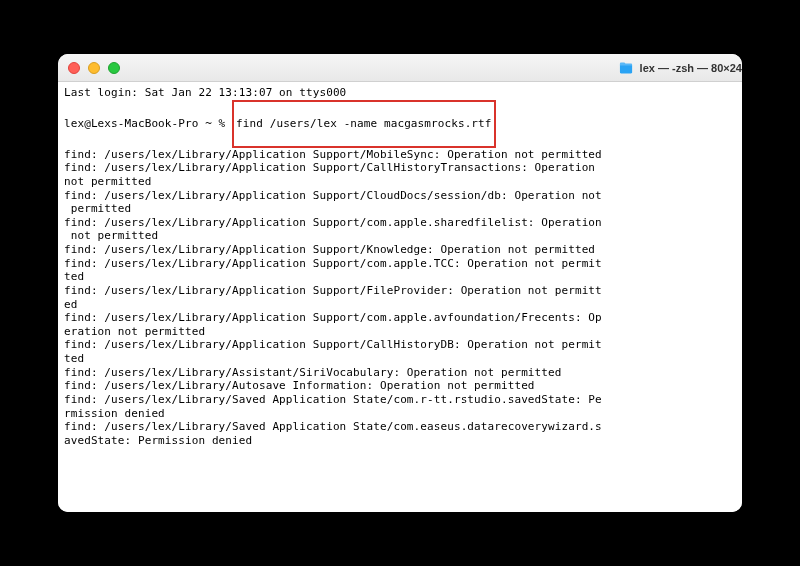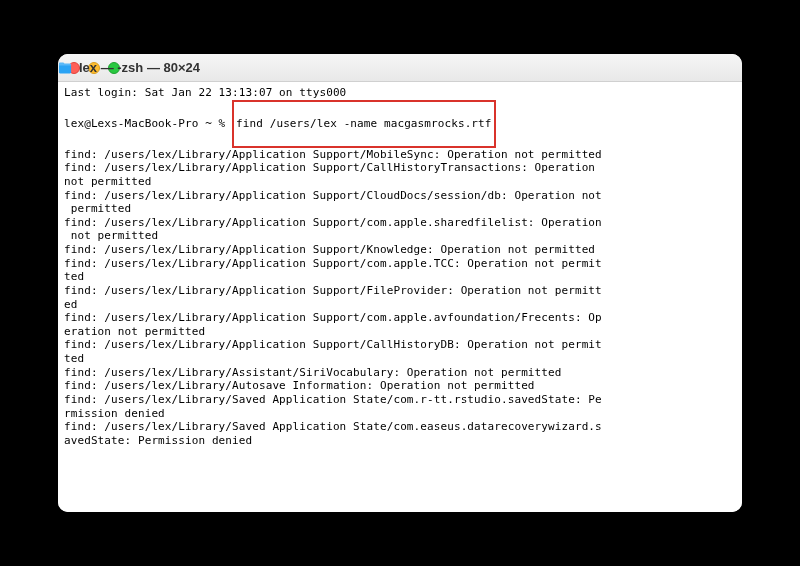--- a/index.html
+++ b/index.html
@@ -39,24 +39,24 @@
       border-radius: 50%;
     }
     .light.close { background: #ff5f57; border: 0.5px solid #e0443e; }
     .light.min   { background: #febc2e; border: 0.5px solid #d89e22; }
     .light.zoom  { background: #28c840; border: 0.5px solid #1fa230; }
     .title-center {
       position: absolute;
       left: 0; right: 0;
       display: flex;
       align-items: center;
-      justify-content: flex-start;
+      justify-content: flex-end;
       gap: 6px;
       font-family: -apple-system, BlinkMacSystemFont, "Helvetica Neue", sans-serif;
-      font-size: 13px;
+      font-size: 11px;
       font-weight: 600;
       color: #333;
       pointer-events: none;
     }
     .title-center svg { width: 15px; height: 14px; }
     .term {
       padding: 4px 6px 60px 6px;
       font-size: 11px;
       line-height: 1.24;
       color: #000;

